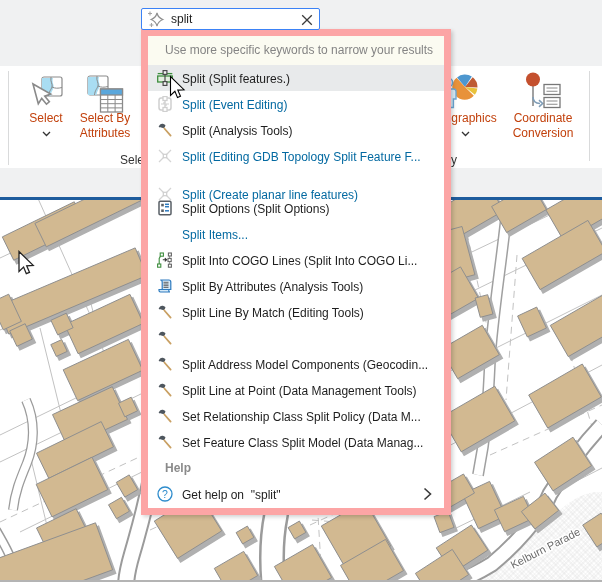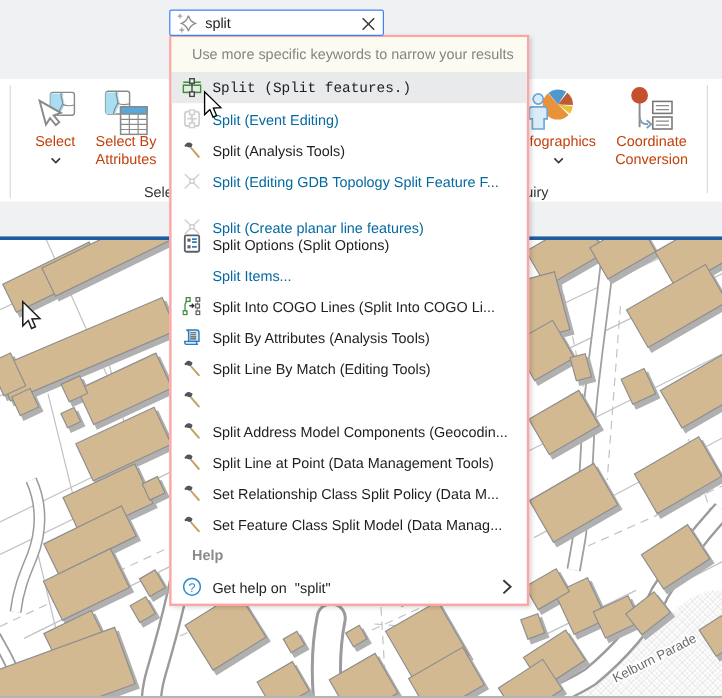--- a/index.html
+++ b/index.html
@@ -13,21 +13,21 @@
   .mapwrap{left:0;top:200px;width:602px;height:382px;background:#ffffff;overflow:hidden;}
   .vsep{width:1px;background:#d9dadb;}
   .rbtn{position:absolute;text-align:center;color:#c2410c;font-size:12px;line-height:15px;}
   .grplabel{position:absolute;color:#333;font-size:12px;}
   
   .searchbox{left:141px;top:8px;width:177px;height:20px;background:#fff;
     border:1px solid #3b82f6;border-radius:2px;z-index:30;}
   .searchbox .txt{position:absolute;left:29px;top:3px;font-size:12px;color:#1e1e1e;}
   
   .dropdown{left:141px;top:29px;width:296px;height:472px;background:#fff;
-    border:2px solid #fca5a5;z-index:20;font-size:12px;color:#1e1e1e;
+    border:7px solid #fca5a5;z-index:20;font-size:12px;color:#1e1e1e;
     box-shadow:2px 2px 4px rgba(0,0,0,0.18);}
   .inforow{position:absolute;left:0;top:0;width:100%;height:29px;background:#fbfbf1;
     color:#848484;line-height:29px;padding-left:17px;box-sizing:border-box;white-space:nowrap;}
   .drow{position:absolute;left:0;width:100%;height:26px;line-height:26px;}
   .drow .ic{position:absolute;left:9px;top:5px;width:16px;height:16px;}
   .drow .lbl{position:absolute;left:34px;top:1px;white-space:nowrap;}
   .drow.dis .lbl{color:#0369a1;}
   .hl{background:#e8eaeb;}
   .helphdr{position:absolute;left:17px;width:100%;height:26px;line-height:26px;
     color:#8a8a8a;font-weight:bold;}
@@ -242,21 +242,21 @@
     <path d="M4.5 12 v4 M2.5 14 h4" stroke="#a3a3a3" stroke-width="1.1" fill="none"></path>
   </svg>
   <span class="txt">split</span>
   <svg style="position:absolute;right:6px;top:4.5px;" width="12" height="12" viewBox="0 0 12 12">
       <path d="M1.2 1.2 L10.8 10.8 M10.8 1.2 L1.2 10.8" stroke="#3c3c3c" stroke-width="1.3"></path>
     </svg>
 </div>
 
 <div class="abs dropdown" id="dd">
   <div class="inforow">Use more specific keywords to narrow your results</div>
-  <div class="drow hl" style="top:29px;font-family:Liberation Mono, monospace;">
+  <div class="drow hl" style="top:29px;">
     <svg class="ic" viewBox="0 0 16 16">
         <rect x="0.7" y="6" width="14.6" height="6" fill="#e4efe0" stroke="#3e8e3e" stroke-width="1.3"></rect>
         <line x1="0.7" y1="3.6" x2="15.3" y2="3.6" stroke="#3e8e3e" stroke-width="1.3"></line>
         <line x1="8" y1="3" x2="8" y2="13" stroke="#4a4a4a" stroke-width="1.2"></line>
         <rect x="6.1" y="0.6" width="3.8" height="3.8" fill="#f2f2f2" stroke="#4a4a4a" stroke-width="1.2"></rect>
         <rect x="6.1" y="11.6" width="3.8" height="3.8" fill="#f2f2f2" stroke="#4a4a4a" stroke-width="1.2"></rect>
       </svg>
     <span class="lbl">Split (Split features.)</span>
   </div>
   <div class="drow dis" style="top:55px;">

